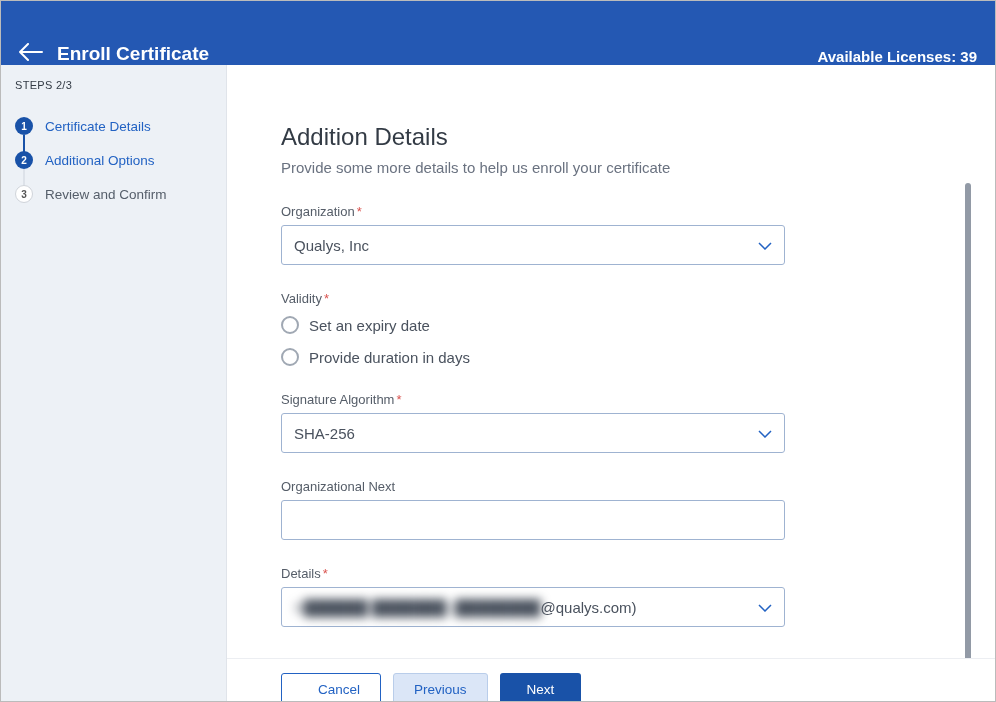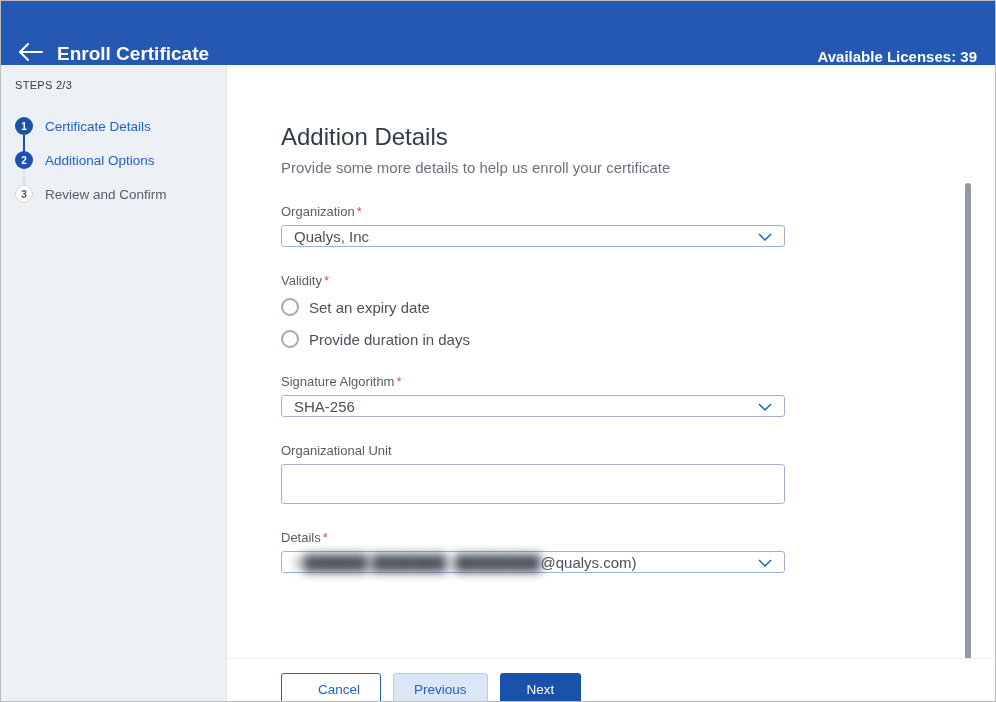--- a/index.html
+++ b/index.html
@@ -29,21 +29,21 @@
     .scroll-area { flex: 1; overflow-y: auto; padding: 58px 60px 20px 54px; position: relative; }
     .fake-scrollbar { position: absolute; right: 24px; top: 118px; width: 6px; height: 512px; background: #929aa6; border-radius: 3px; }
     
     .section-title { font-size: 24px; font-weight: 500; color: #333b45; margin-bottom: 8px; }
     .section-subtitle { font-size: 15px; color: #6a7280; margin-bottom: 28px; }
     
     .field { margin-bottom: 26px; max-width: 504px; }
     .field-label { font-size: 13px; color: #555d68; margin-bottom: 6px; }
     .req { color: #d9534f; margin-left: 2px; }
     
-    .select-box { border: 1px solid #9fb3d1; border-radius: 3px; height: 22px; display: flex; align-items: center; justify-content: space-between; padding: 0 12px; cursor: pointer; background: #fff; }
+    .select-box { border: 1px solid #9fb3d1; border-radius: 3px; height: 40px; display: flex; align-items: center; justify-content: space-between; padding: 0 12px; cursor: pointer; background: #fff; }
     .select-value { font-size: 15px; color: #4a525e; }
     .chevron { flex-shrink: 0; }
     
     .text-input { border: 1px solid #9fb3d1; border-radius: 3px; height: 40px; width: 100%; padding: 0 12px; font-size: 15px; color: #4a525e; outline: none; }
     
     .radio-group { display: flex; flex-direction: column; gap: 14px; margin-top: 10px; }
     .radio-item { display: flex; align-items: center; gap: 10px; cursor: pointer; }
     .radio-outer { width: 18px; height: 18px; border-radius: 50%; border: 2px solid #a0a8b3; display: flex; align-items: center; justify-content: center; flex-shrink: 0; }
     .radio-outer.selected { border-color: #1952a8; }
     .radio-inner { width: 9px; height: 9px; border-radius: 50%; background: #1952a8; }
@@ -139,21 +139,21 @@
           <span class="select-value">SHA-256</span>
           <span class="chevron">
             <svg width="14" height="8" viewBox="0 0 14 8">
                 <path d="M1 1 L7 7 L13 1" stroke="#2262c3" stroke-width="1.5" fill="none"></path>
               </svg>
           </span>
         </div>
       </div>
 
       <div class="field">
-        <div class="field-label">Organizational Unit</div>
+        <div class="field-label">Organizational Next</div>
         <input class="text-input" type="text" value="" style="">
       </div>
 
       <div class="field">
         <div class="field-label">
           <span>Details</span><span class="req">*</span>
         </div>
         <div class="select-box">
           <span class="select-value approver-val">
             <span class="blur-text">S██████ ███████ (████████</span>

